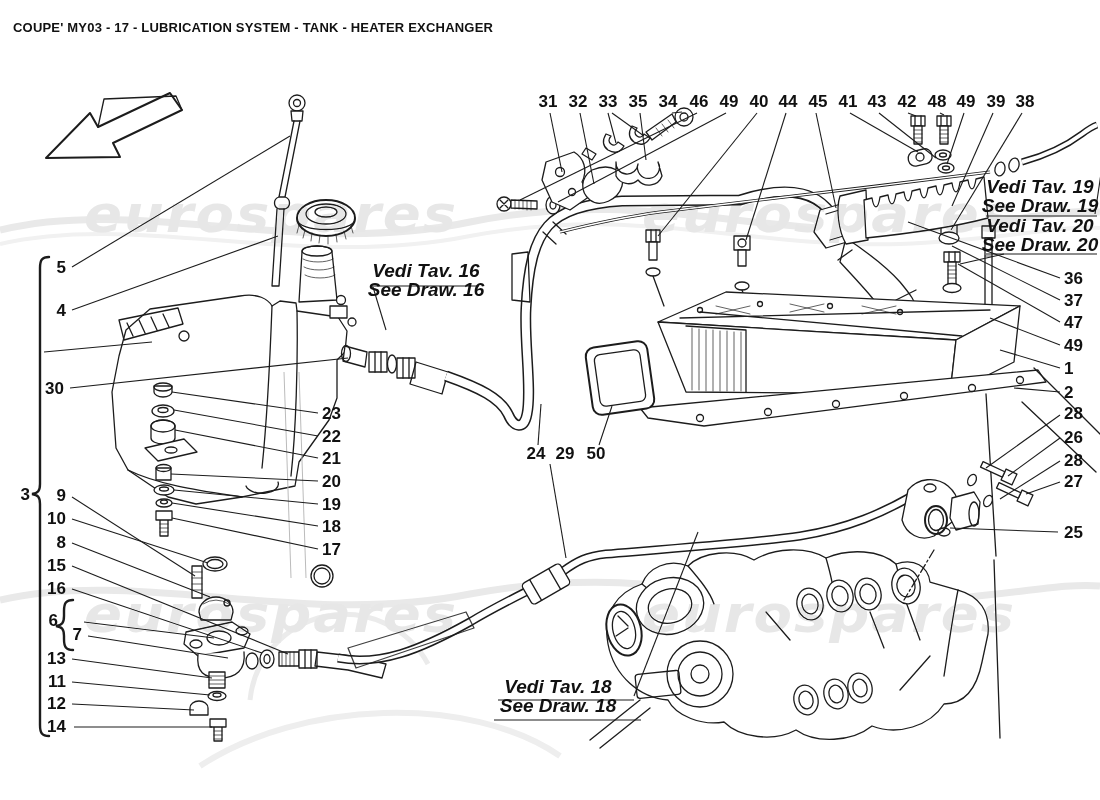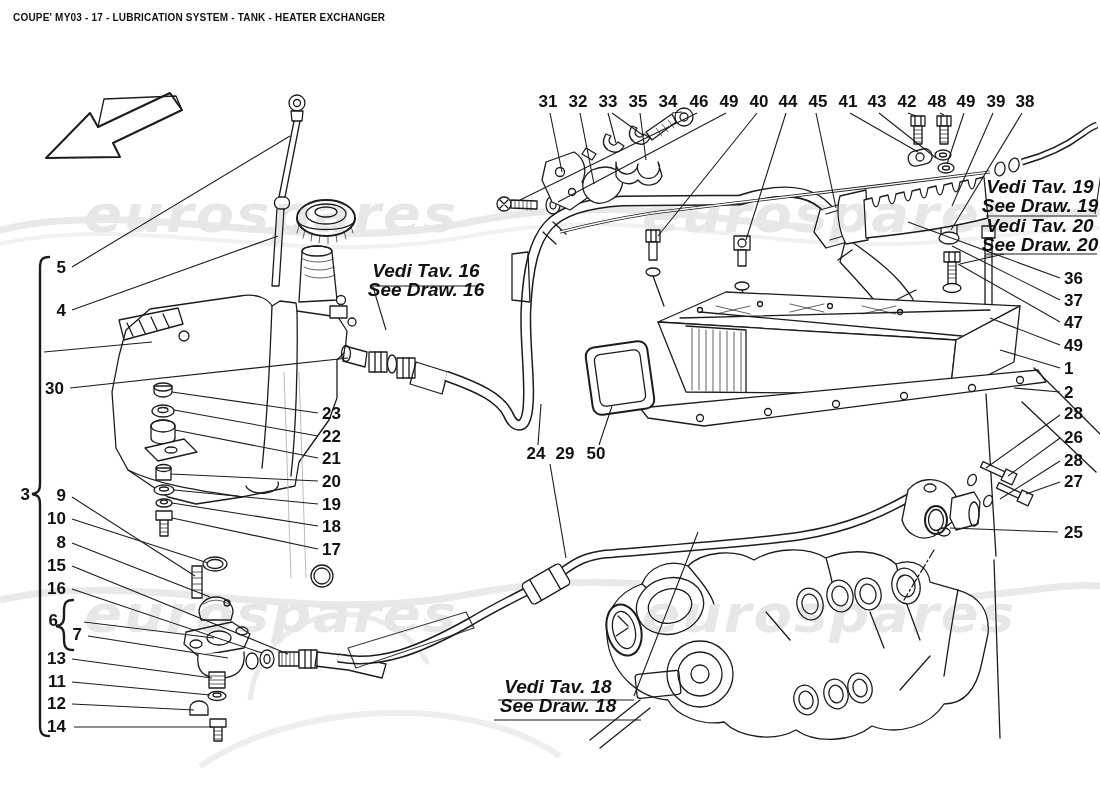--- a/index.html
+++ b/index.html
@@ -1,18 +1,18 @@
 <!DOCTYPE html>
 <html><head>
 <meta charset="utf-8">
 <style>
   html,body{margin:0;padding:0;background:#fff;}
   #stage{position:relative;width:1100px;height:800px;background:#ffffff;overflow:hidden;
          font-family:"Liberation Sans",sans-serif;}
-  #title{position:absolute;left:13px;top:12px;font-size:10px;font-weight:bold;color:#111;
+  #title{position:absolute;left:13px;top:20px;font-size:13px;font-weight:bold;color:#111;
          letter-spacing:.2px;white-space:nowrap;}
   .wm{position:absolute;font:italic 700 56px "DejaVu Sans",sans-serif;color:#e7e7e7;
       letter-spacing:2px;mix-blend-mode:darken;transform:scaleY(.92);white-space:nowrap;}
   svg{position:absolute;left:0;top:0;}
   .s{stroke:#1c1c1c;stroke-width:1.3;fill:none;stroke-linecap:round;stroke-linejoin:round;}
   .sw{fill:#fff;}
   .s2{stroke-width:2;}
   .thin{stroke-width:.7;}
   text.callout{font:bold 17px "Liberation Sans",sans-serif;fill:#111;}
   text.note{font:italic bold 19px "Liberation Sans",sans-serif;fill:#111;}

